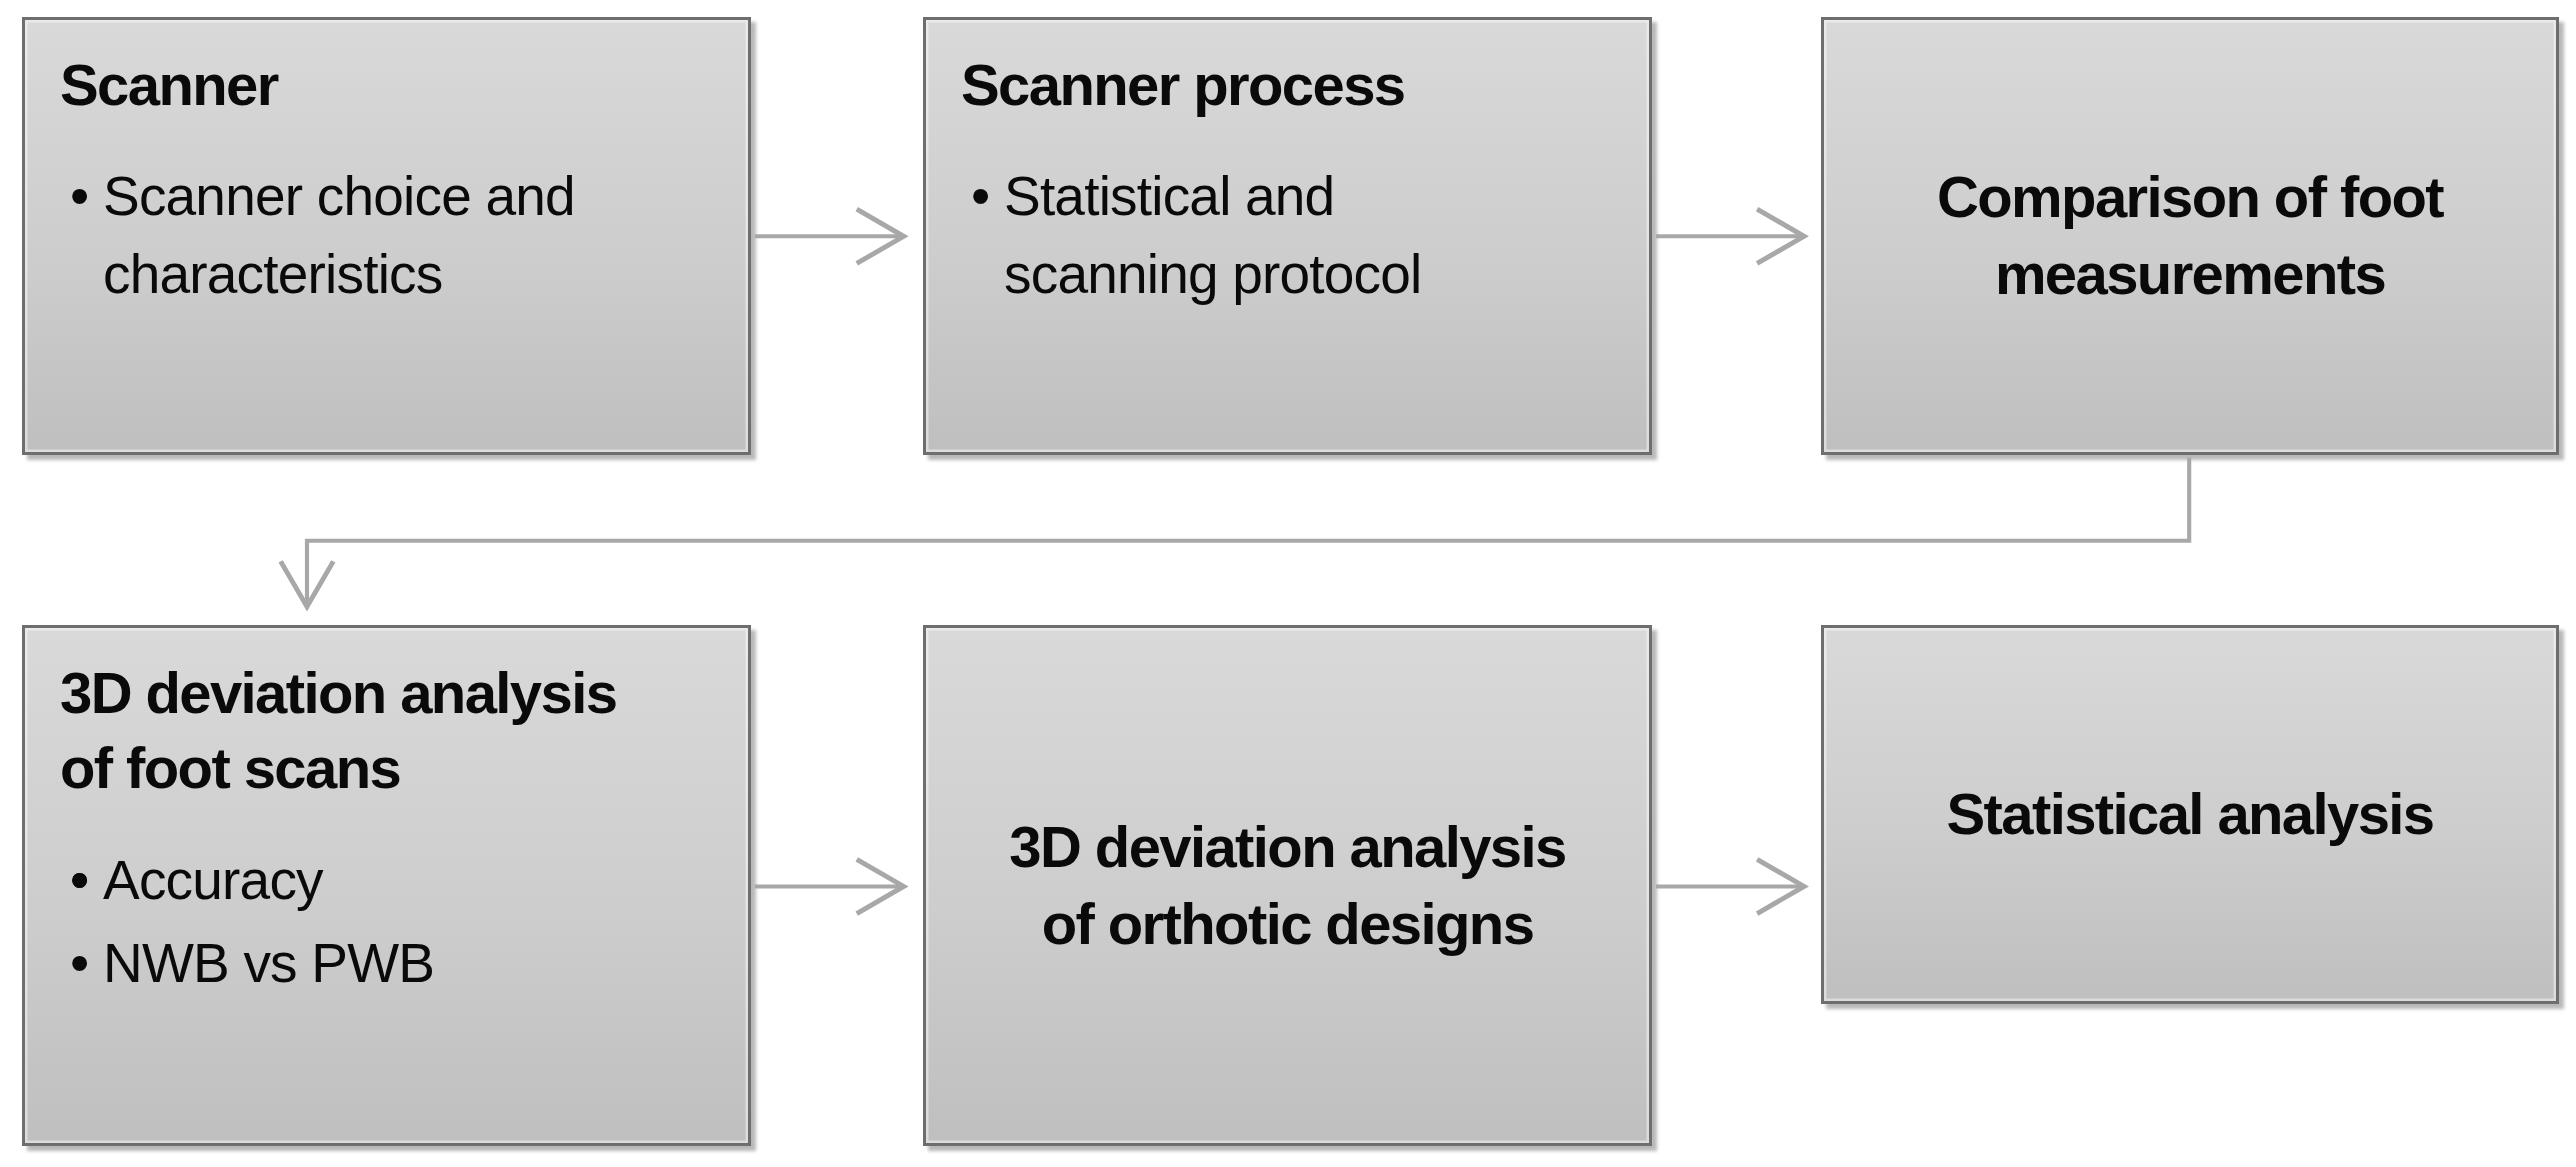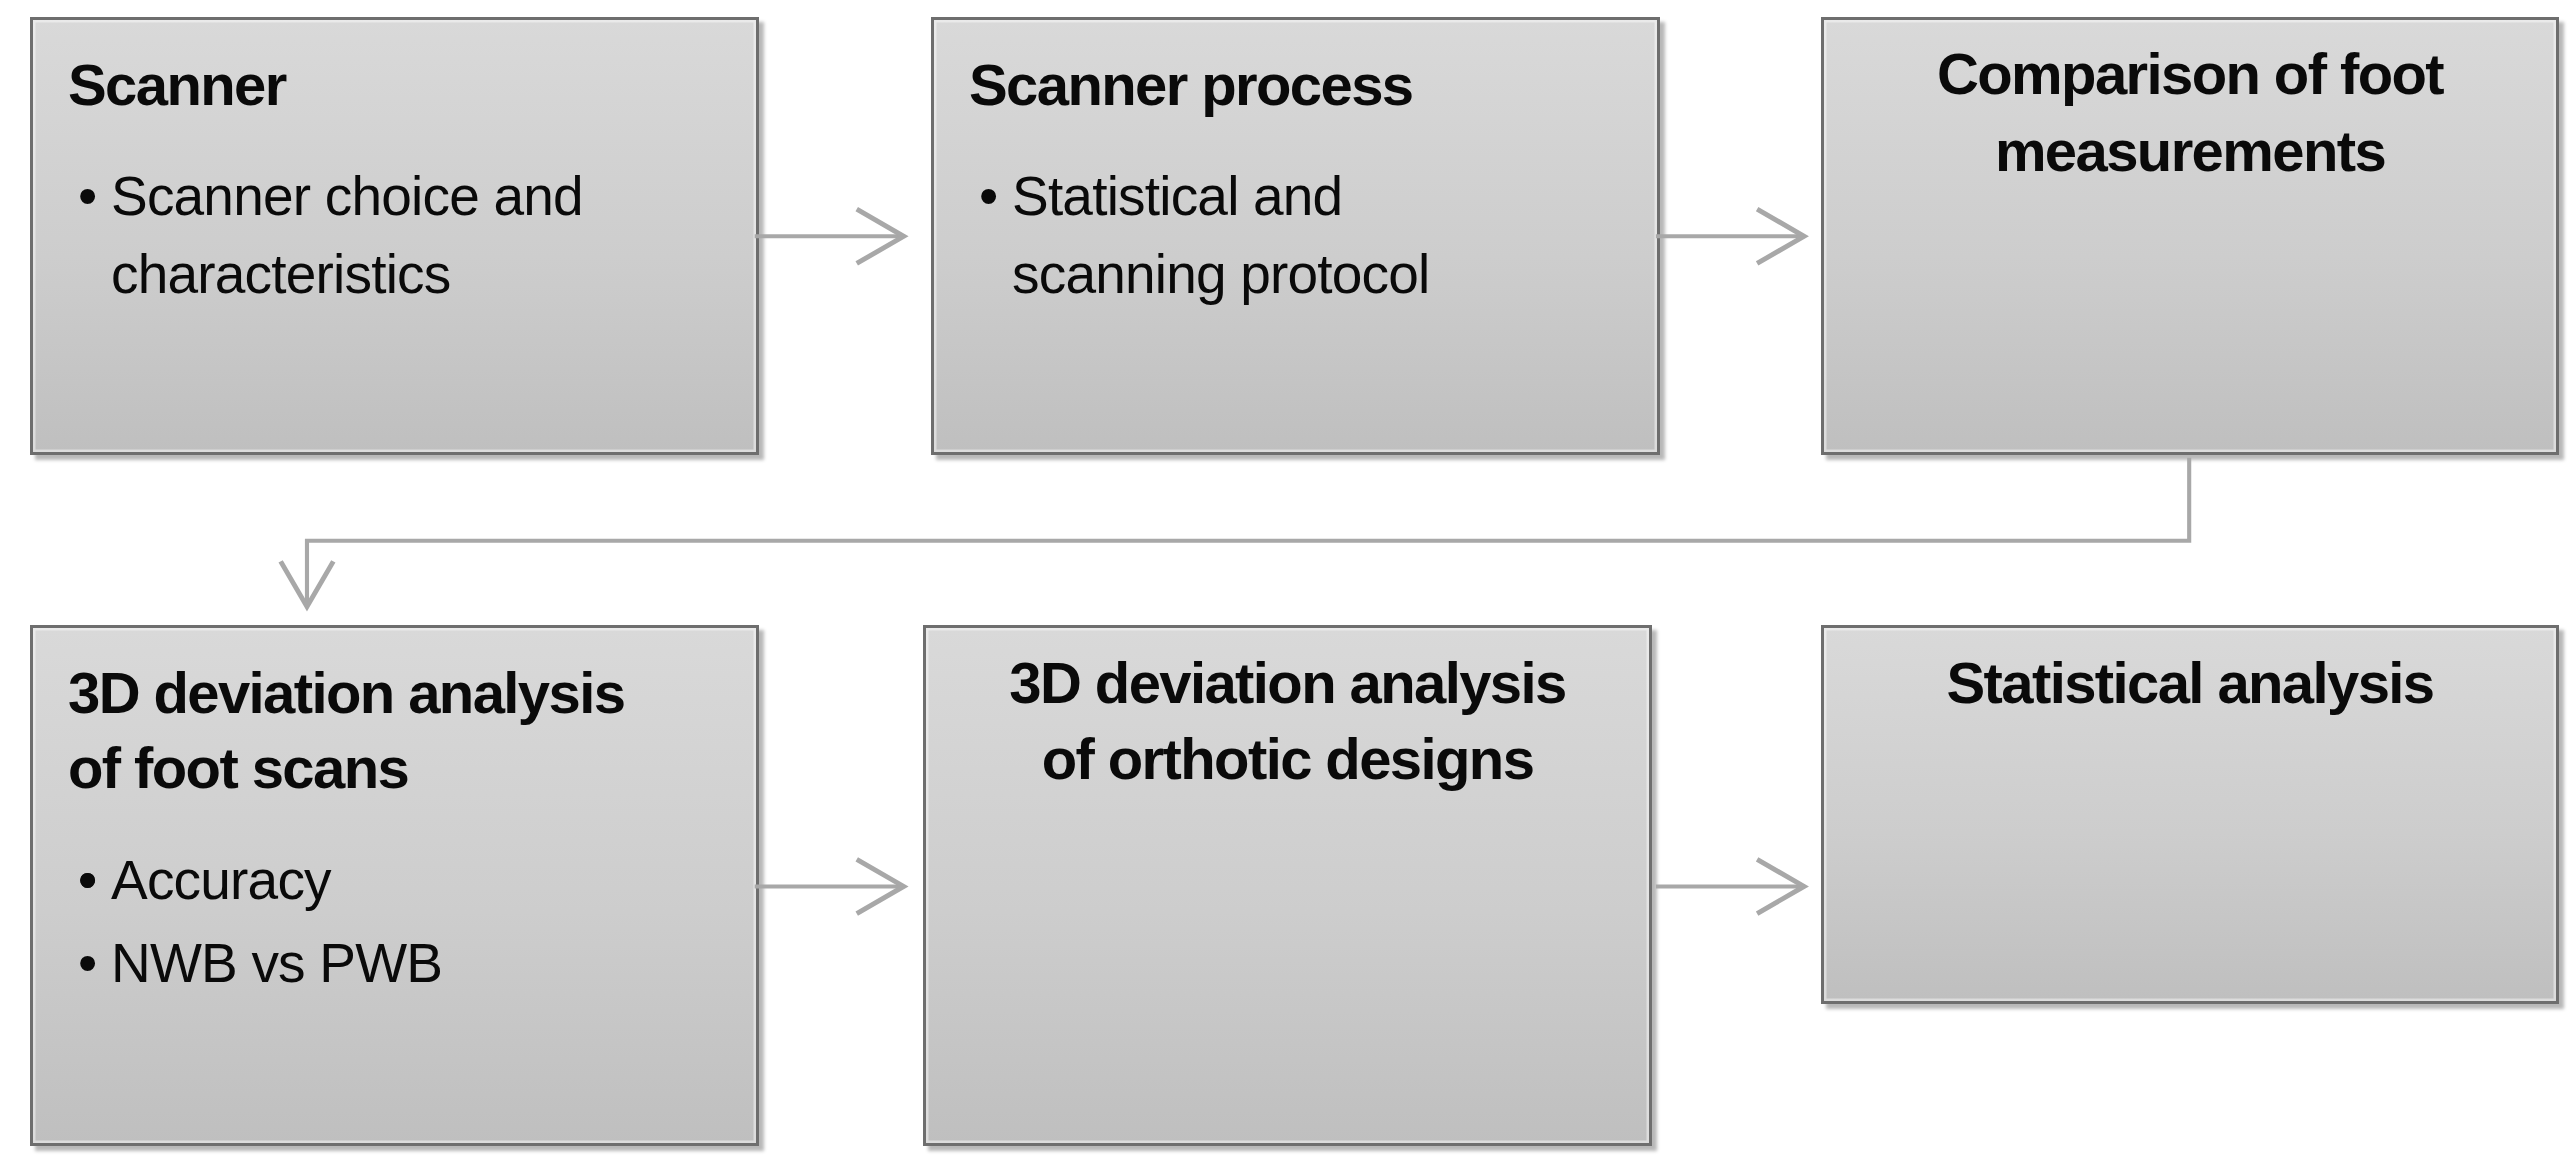--- a/index.html
+++ b/index.html
@@ -32,21 +32,21 @@
     box-shadow:5px 5px 3.3px rgba(0,0,0,0.28), inset 0 0 0 2.5px rgba(255,255,255,0.45);
   }
   
   .pos1{left:22px;  top:16.5px;  width:729px; height:438px;}
   .pos2{left:923px;top:16.5px;  width:729px; height:438px;}
   .pos3{left:1821px;top:16.5px;  width:738px; height:438px;}
   .pos4{left:22px;  top:625px; width:729px; height:521px;}
   .pos5{left:923px;top:625px; width:729px; height:521px;}
   .pos6{left:1821px;top:625px; width:738px; height:379px;}
 
-  .content{ padding:28px 25px 16.5px 35px;margin-left:8px; }
+  .content{ padding:28px 25px 16.5px 35px; }
   .box-title{
     font-size:58px;
     font-weight:700;
     letter-spacing:-1.6px;
     line-height:1.29;
     white-space:pre-line;
     color:var(--text);
   }
   .content .box-title{ margin-bottom:35px; }
   .bullets{ list-style:none; }
@@ -60,21 +60,21 @@
   }
   .dot{
     position:absolute;
     left:10px;
     top:0;
   }
   .btext{ white-space:pre-line; }
 
   .centered{
     display:flex;
-    align-items:flex-start;
+    align-items:center;
     justify-content:center;
     text-align:center;
     padding:16.5px 30px;
   }
   .centered .box-title{ line-height:1.32; }
 
   .connectors{
     position:absolute;
     left:0; top:0;
     width:2576px;

